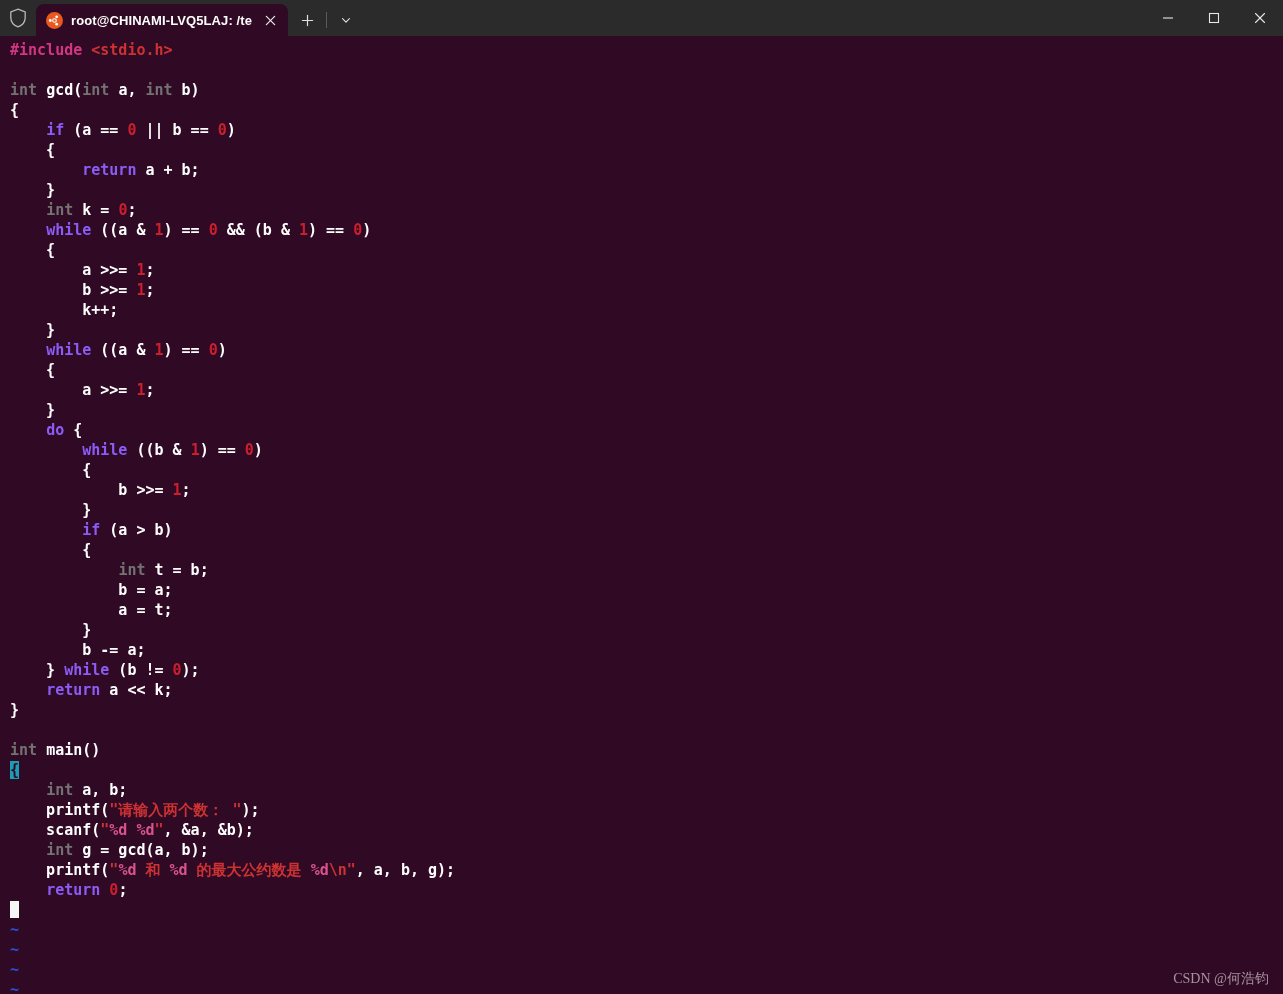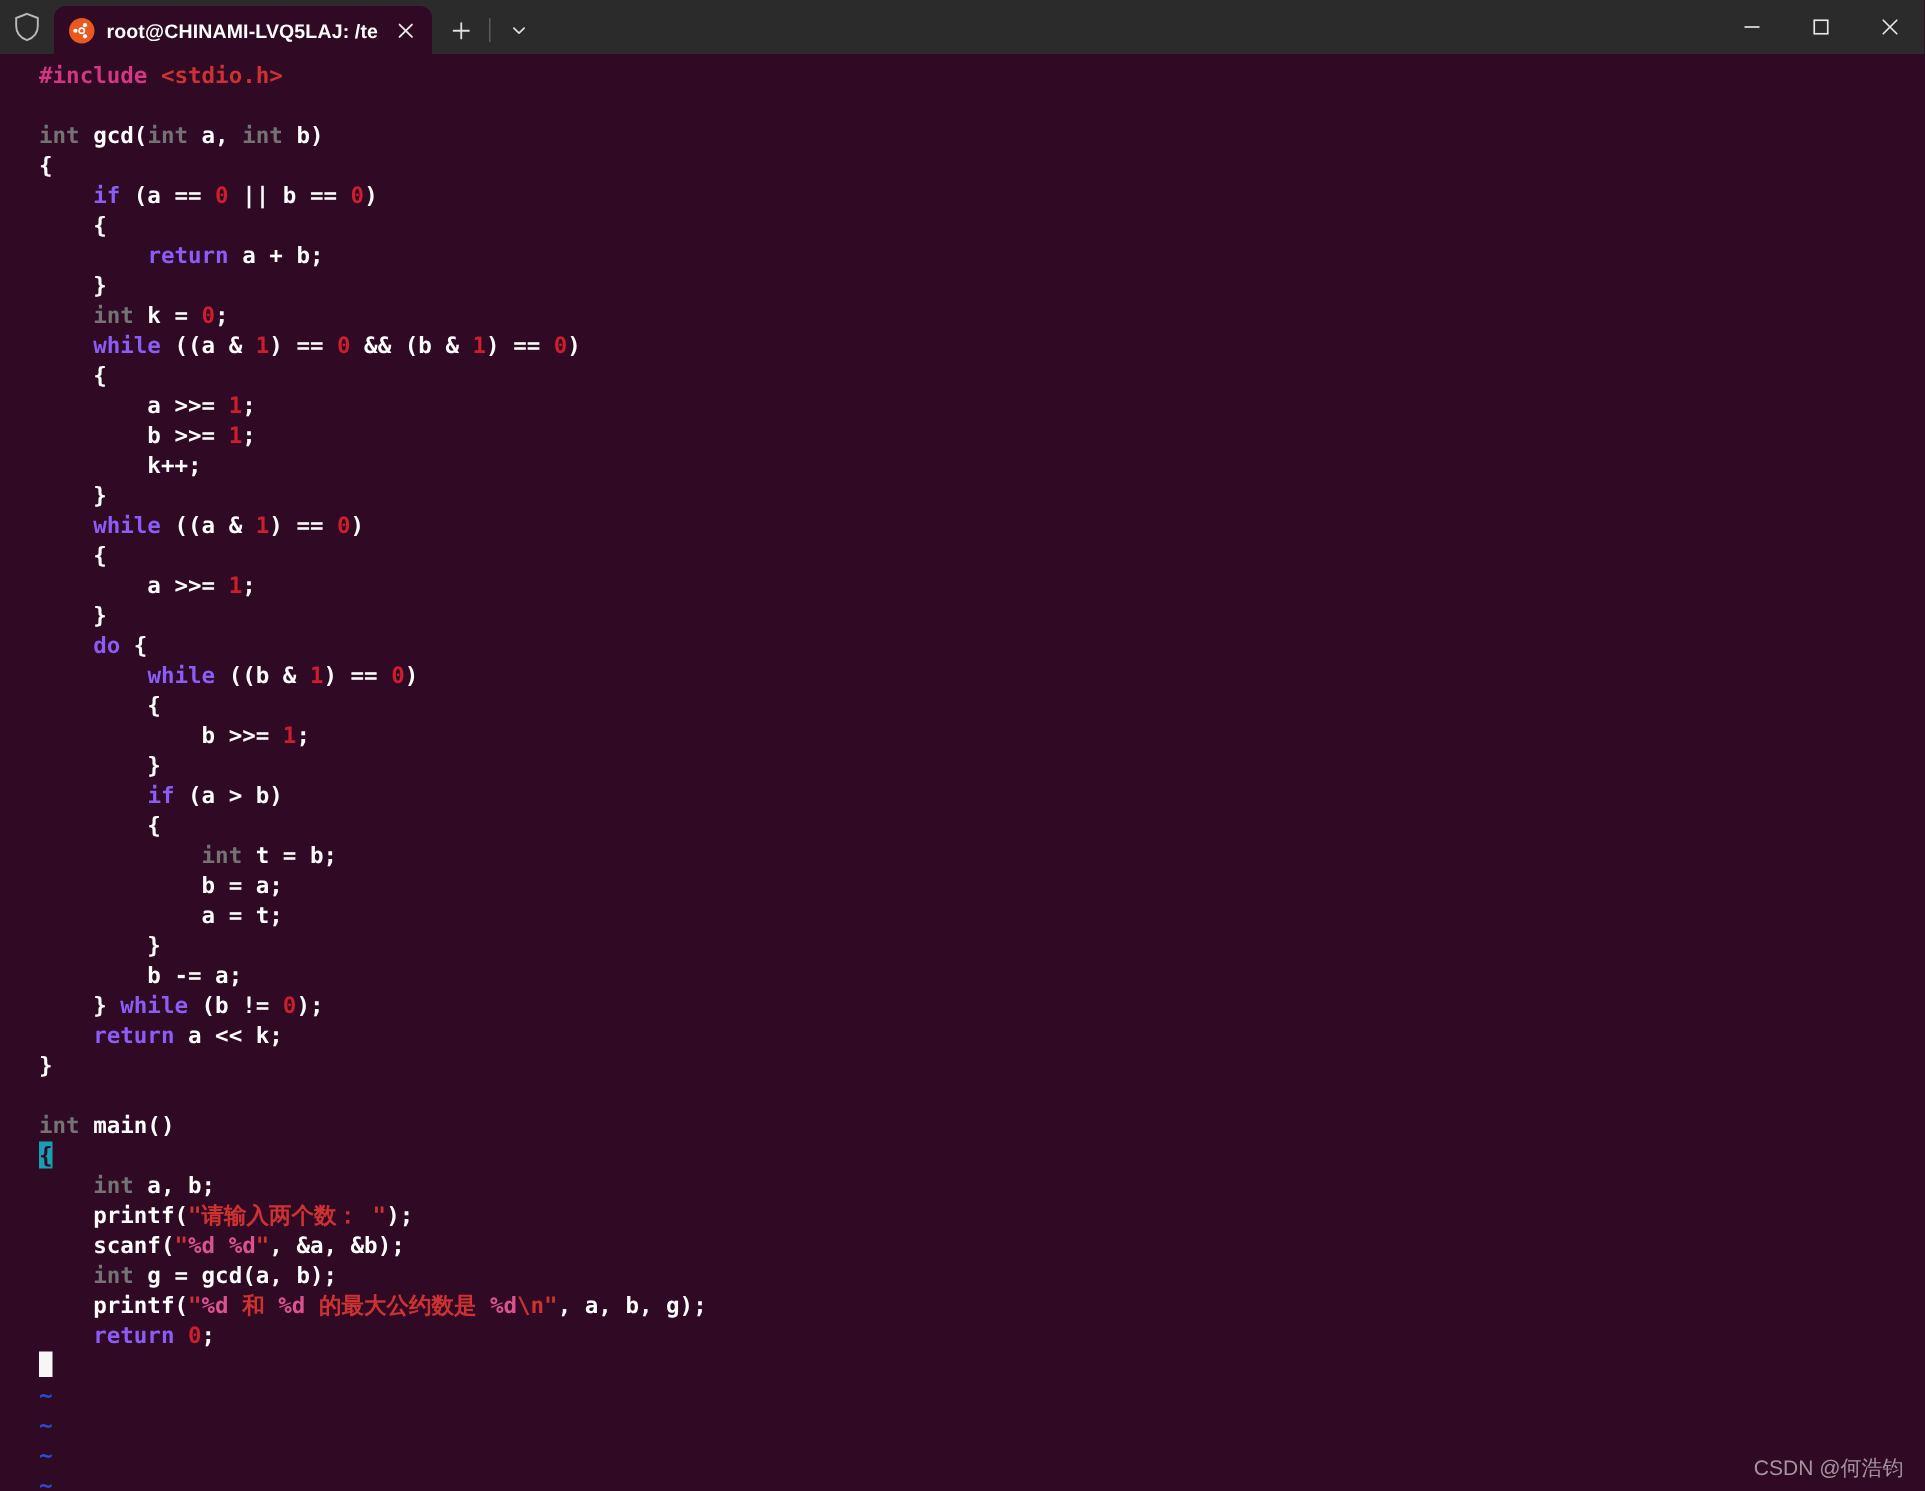--- a/index.html
+++ b/index.html
@@ -101,21 +101,21 @@
   .wc svg { display: block; }
 
   
   #terminal {
     position: absolute;
     left: 0; top: 36px;
     width: 1283px;
     height: 958px;
     background: #300a24;
     overflow: hidden;
-    padding: 4px 0 0 26px;
+    padding: 4px 0 0 10px;
   }
   #code {
     font-family: "DejaVu Sans Mono", monospace;
     font-size: 15px;
     line-height: 20px;
     white-space: pre;
     letter-spacing: 0px;
   }
   .ln { height: 20px; }
   .c-plain   { color: #ffffff; font-weight: bold; }
@@ -140,21 +140,21 @@
     background: #f6f6f6;
     vertical-align: -3px;
   }
 
   
   #watermark {
     position: absolute;
     right: 14px;
     bottom: 6px;
     color: #b9aab4;
-    font-family: Liberation Sans, sans-serif;
+    font-family: Liberation Serif, serif;
     font-size: 14px;
     opacity: 0.85;
     user-select: none;
   }
 </style>
 </head>
 <body>
 
 <div id="titlebar">
 

